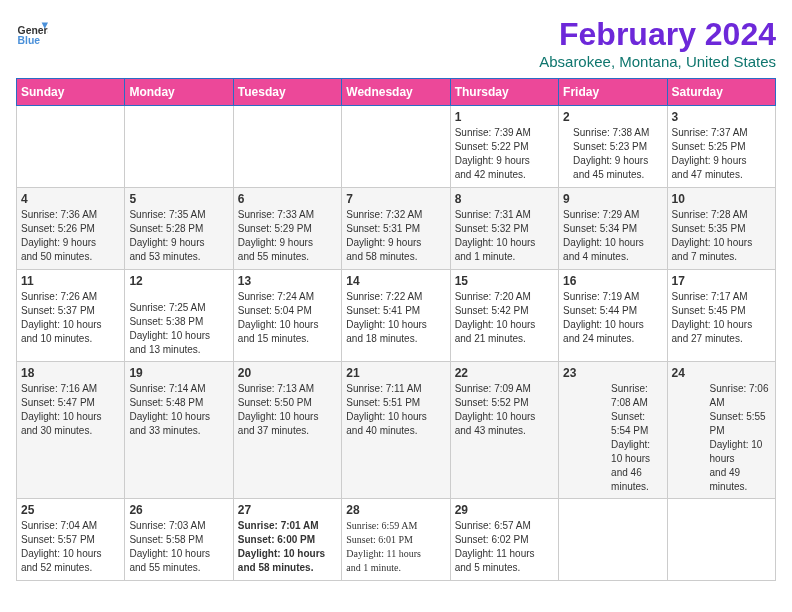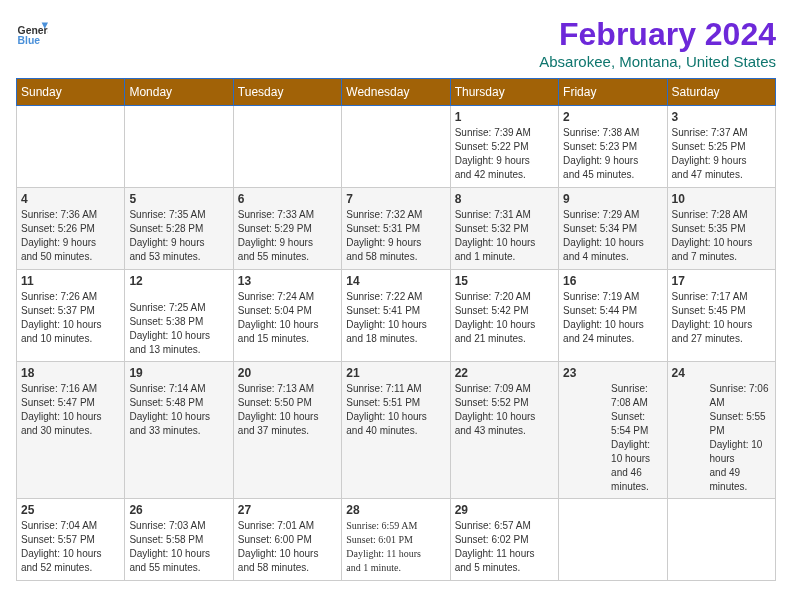--- a/index.html
+++ b/index.html
@@ -37,26 +37,26 @@
       font-size: 15px;
       font-weight: normal;
       color: #0f766e;
     }
     table {
       width: 100%;
       border-collapse: collapse;
       font-size: 11px;
     }
     thead tr th {
-      background-color: #a16207;
+      background-color: #ec4899;
       color: #fff;
       padding: 6px 4px;
       text-align: left;
       font-size: 12px;
-      font-weight: normal;
+      font-weight: bold;
       border: 1px solid #2a6bc5;
     }
     tbody tr td {
       border: 1px solid #ccc;
       vertical-align: top;
       padding: 4px;
       width: calc(100%/7);
       min-height: 80px;
       height: 82px;
       color: #333;
@@ -116,21 +116,21 @@
         <td class="empty-cell"></td>
         <td>
           <div class="day-number">1</div>
           <div class="day-info" style="white-space: pre-line;">Sunrise: 7:39 AM
 Sunset: 5:22 PM
 Daylight: 9 hours
 and 42 minutes.</div>
         </td>
         <td>
           <div class="day-number">2</div>
-          <div class="day-info" style="white-space: pre-line;">Sunrise: 7:38 AM
+          <div class="day-info" style="white-space: pre-line; margin-left: 10px;">Sunrise: 7:38 AM
 Sunset: 5:23 PM
 Daylight: 9 hours
 and 45 minutes.</div>
         </td>
         <td>
           <div class="day-number">3</div>
           <div class="day-info" style="white-space: pre-line;">Sunrise: 7:37 AM
 Sunset: 5:25 PM
 Daylight: 9 hours
 and 47 minutes.</div>
@@ -299,21 +299,21 @@
         </td>
         <td>
           <div class="day-number">26</div>
           <div class="day-info" style="white-space: pre-line;">Sunrise: 7:03 AM
 Sunset: 5:58 PM
 Daylight: 10 hours
 and 55 minutes.</div>
         </td>
         <td>
           <div class="day-number">27</div>
-          <div class="day-info" style="white-space: pre-line;">Sunrise: 7:01 AM
+          <div class="day-info" style="white-space: pre-line; font-weight: bold;">Sunrise: 7:01 AM
 Sunset: 6:00 PM
 Daylight: 10 hours
 and 58 minutes.</div>
         </td>
         <td>
           <div class="day-number">28</div>
           <div class="day-info" style="white-space: pre-line; font-family: Liberation Serif, serif;">Sunrise: 6:59 AM
 Sunset: 6:01 PM
 Daylight: 11 hours
 and 1 minute.</div>

